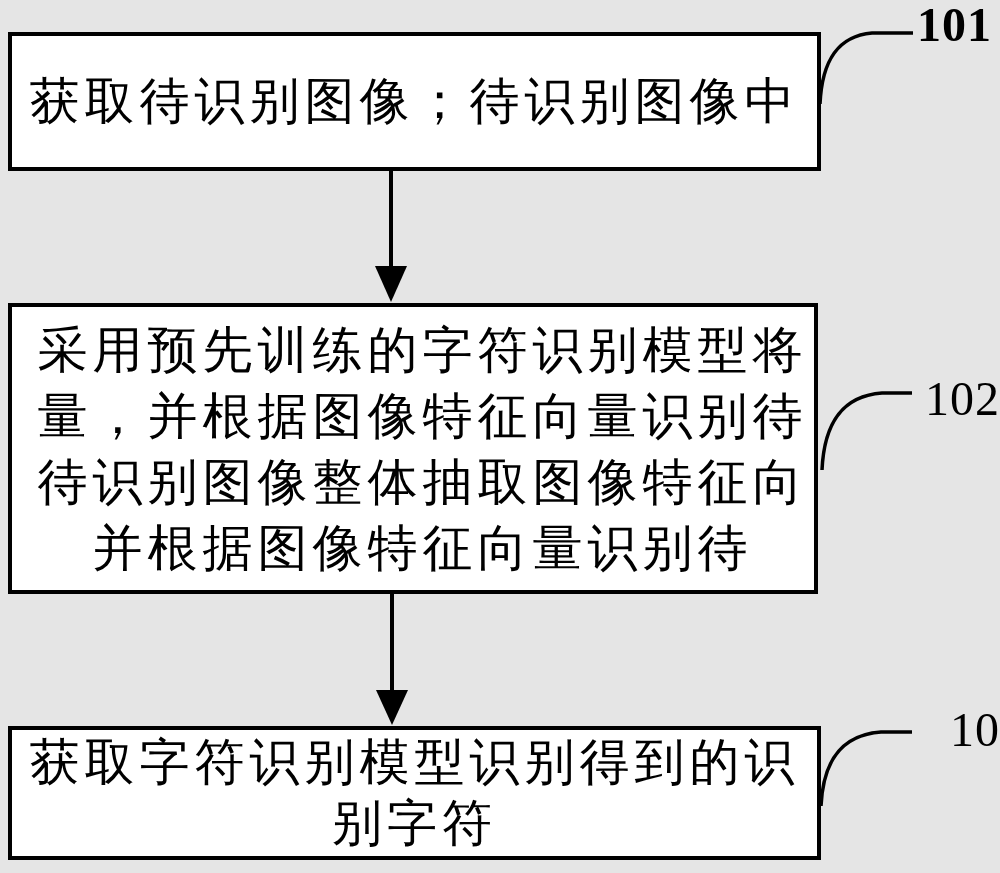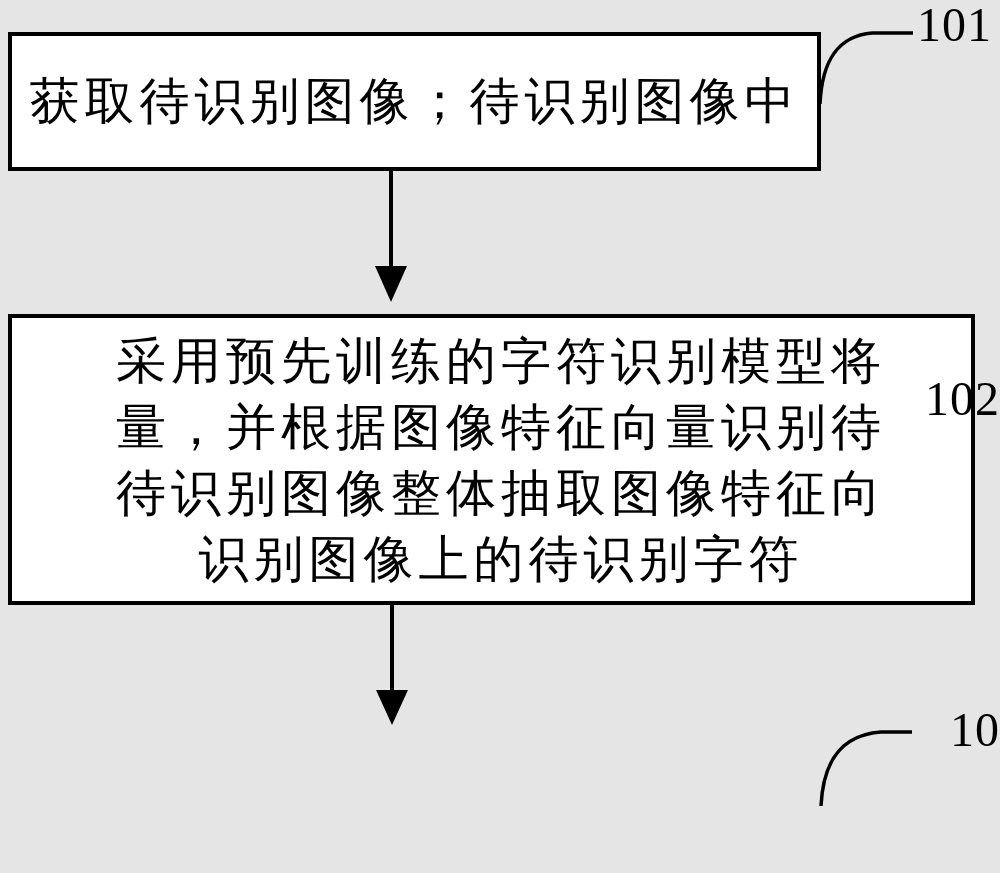--- a/index.html
+++ b/index.html
@@ -30,33 +30,33 @@
     text-align: center;
     color: #000000;
   }
   .box .line {
     font-size: 50px;
     letter-spacing: 5px;
     white-space: nowrap;
   }
   .box-101 { left: 8px;  top: 32px;  width: 813px; height: 139px; }
   .box-101 .line { line-height: 63px; }
-  .box-102 { left: 8px;  top: 314px; width: 967px; height: 291px; padding-left: 19px; }
+  .box-102 { left: 8px;  top: 303px; width: 810px; height: 291px; padding-left: 19px; }
   .box-102 .line { line-height: 66px; }
   .box-103 { left: 8px;  top: 726px; width: 813px; height: 134px; }
   .box-103 .line { line-height: 61px; }
   .ref-label {
     position: absolute;
     font-size: 48px;
     line-height: 48px;
     color: #000000;
     letter-spacing: 1px;
     white-space: nowrap;
   }
-  .ref-101 { left: 917px; top: 1px;   }
+  .ref-101 { left: 917px; top: 1px; font-weight: bold;   }
   .ref-102 { left: 925px; top: 375px; }
   .ref-103 { left: 950px; top: 706px; }
 </style>
 </head>
 <body>
 
 <div class="canvas">
 
   <svg class="overlay" viewBox="0 0 1000 873">
 
@@ -78,21 +78,25 @@
   </svg>
 
   <div class="box box-101">
     <div class="line">获取待识别图像；待识别图像中</div>
   </div>
 
   <div class="box box-102">
     <div class="line">采用预先训练的字符识别模型将</div>
     <div class="line">量，并根据图像特征向量识别待</div>
     <div class="line">待识别图像整体抽取图像特征向</div>
-    <div class="line">识别图像上的待识别字符</div>
+    <div class="line">并根据图像特征向量识别待</div>
   </div>
 
+  <div class="box box-103">
+    <div class="line">获取字符识别模型识别得到的识</div>
+    <div class="line">别字符</div>
+  </div>
 
   <div class="ref-label ref-101">101</div>
   <div class="ref-label ref-102">102</div>
   <div class="ref-label ref-103">103</div>
 
 </div>
 
 </body></html>

